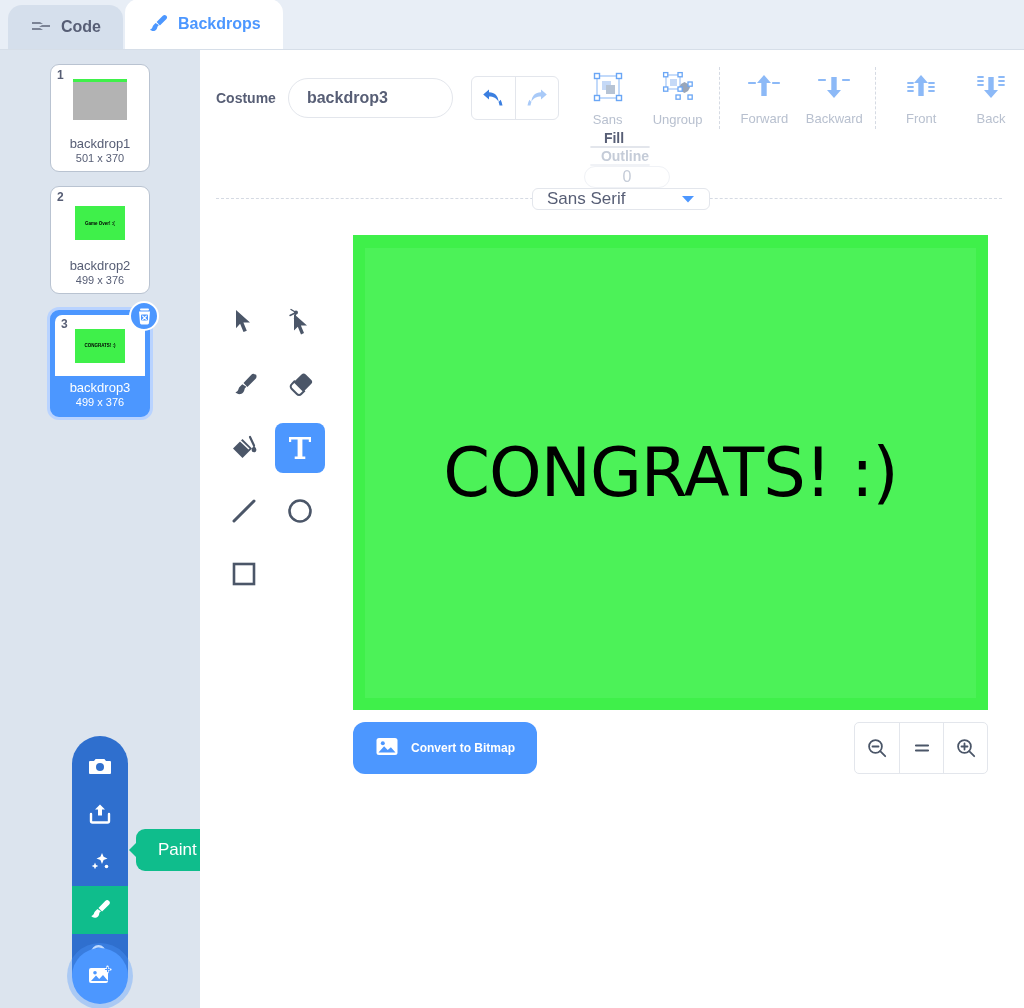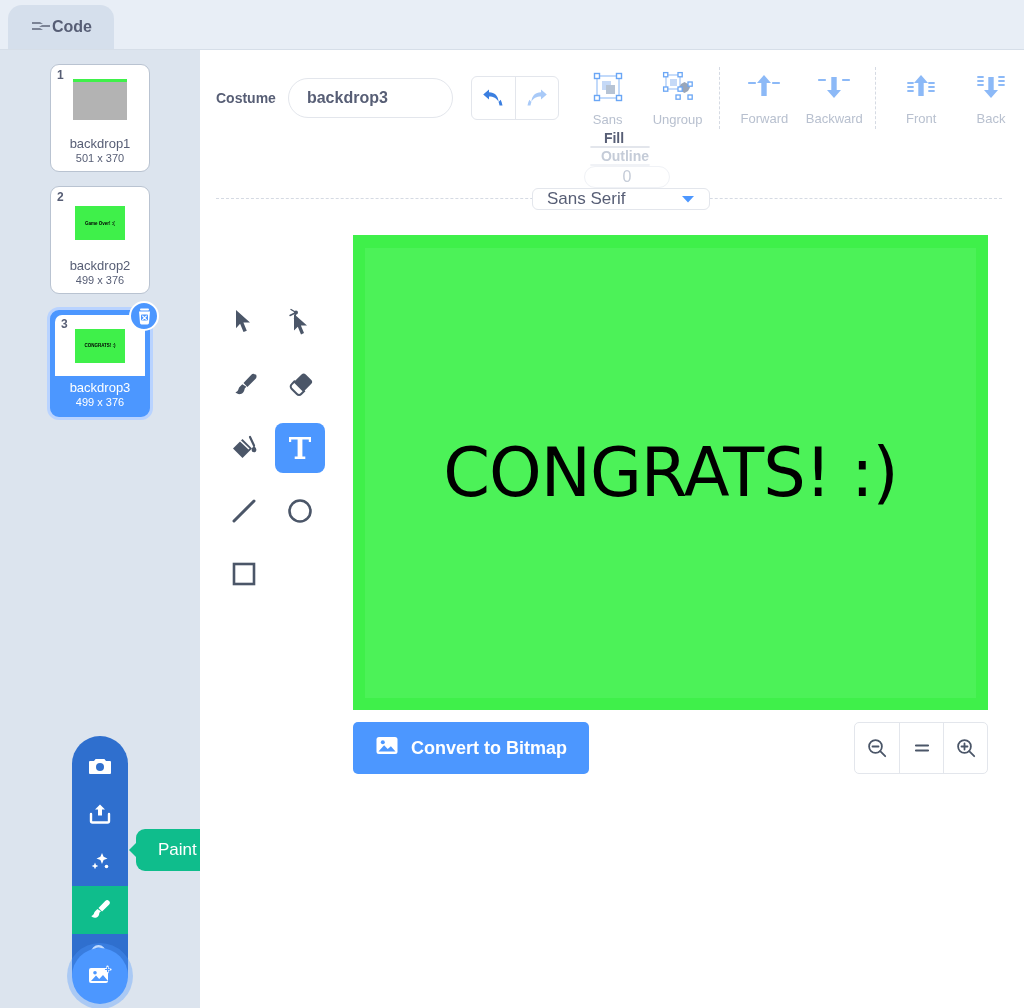--- a/index.html
+++ b/index.html
@@ -15,21 +15,21 @@
   .tabbar {
     position: absolute; top: 0; left: 0;
     width: 1024px; height: 50px;
     background: #e8eef6;
     display: flex; align-items: flex-end;
     padding-left: 8px;
     border-bottom: 1px solid #d6dee8;
   }
   .tab {
     height: 44px;
-    display: flex; align-items: center; 
+    display: flex; align-items: center; gap: 9px;
     padding: 0 22px;
     background: #d5dfec;
     border-radius: 14px 14px 0 0;
     color: #575e75;
     font-size: 16px; font-weight: bold;
     position: relative;
     cursor: pointer;
     margin-right: 2px;
   }
   .tab.active {
@@ -256,24 +256,24 @@
   }
 
   .bottom-bar {
     position: absolute; top: 668px; left: 153px;
     width: 635px; height: 60px;
     display: flex; align-items: center; justify-content: space-between;
   }
   .convert-btn {
     height: 52px;
     background: #4c97ff; color: #fff;
-    border-radius: 5px;
+    border-radius: 12px;
     display: flex; align-items: center; gap: 12px;
     padding: 0 22px;
-    font-size: 18px; font-weight: bold;
+    font-size: 12px; font-weight: bold;
     cursor: pointer;
   }
   .zoom-group {
     display: flex;
     border: 1px solid #e3e6ec; border-radius: 5px;
     overflow: hidden; background: #fff;
   }
   .zoom-btn {
     width: 44px; height: 50px;
     display: flex; align-items: center; justify-content: center;
@@ -287,20 +287,29 @@
 <div class="tabbar">
   <div class="tab">
     <span class="tab-icon">
       <svg width="20" height="16" viewBox="0 0 20 16">
           <path d="M1 3h8l3 2H1z" fill="#7b8395"></path>
           <path d="M19 6h-8l-3 2h11z" fill="#7b8395"></path>
           <path d="M1 9h8l3 2H1z" fill="#7b8395"></path>
         </svg>
     </span>
     <span>Code</span>
+  </div>
+  <div class="tab active">
+    <span class="tab-icon">
+      <svg width="22" height="22" viewBox="0 0 22 22">
+          <path d="M19 2.5c-1-1-2.3-.6-3.2.3L9.6 9.1l3.3 3.3 6.3-6.2c.9-.9 1.3-2.2.3-3.2z" fill="#4c97ff"></path>
+          <path d="M8.6 10.1l-2 2c-.9.9-1 2-1.5 2.9-.4.8-1.2 1.3-2.1 1.6 1 1.2 2.6 1.8 4.2 1.4 1.6-.4 2.7-1.7 3-3.2.1-.5.2-1 .4-1.4l1.3-1.3-3.3-2z" fill="#4c97ff"></path>
+        </svg>
+    </span>
+    <span>Backdrops</span>
   </div>
 </div>
 
 <div class="selector">
   <div class="item-list">
 
     <div class="item" style="margin-top:4px;">
       <div class="item-number">1</div>
       <div class="thumb-wrap">
         <div class="thumb-gray"></div>

